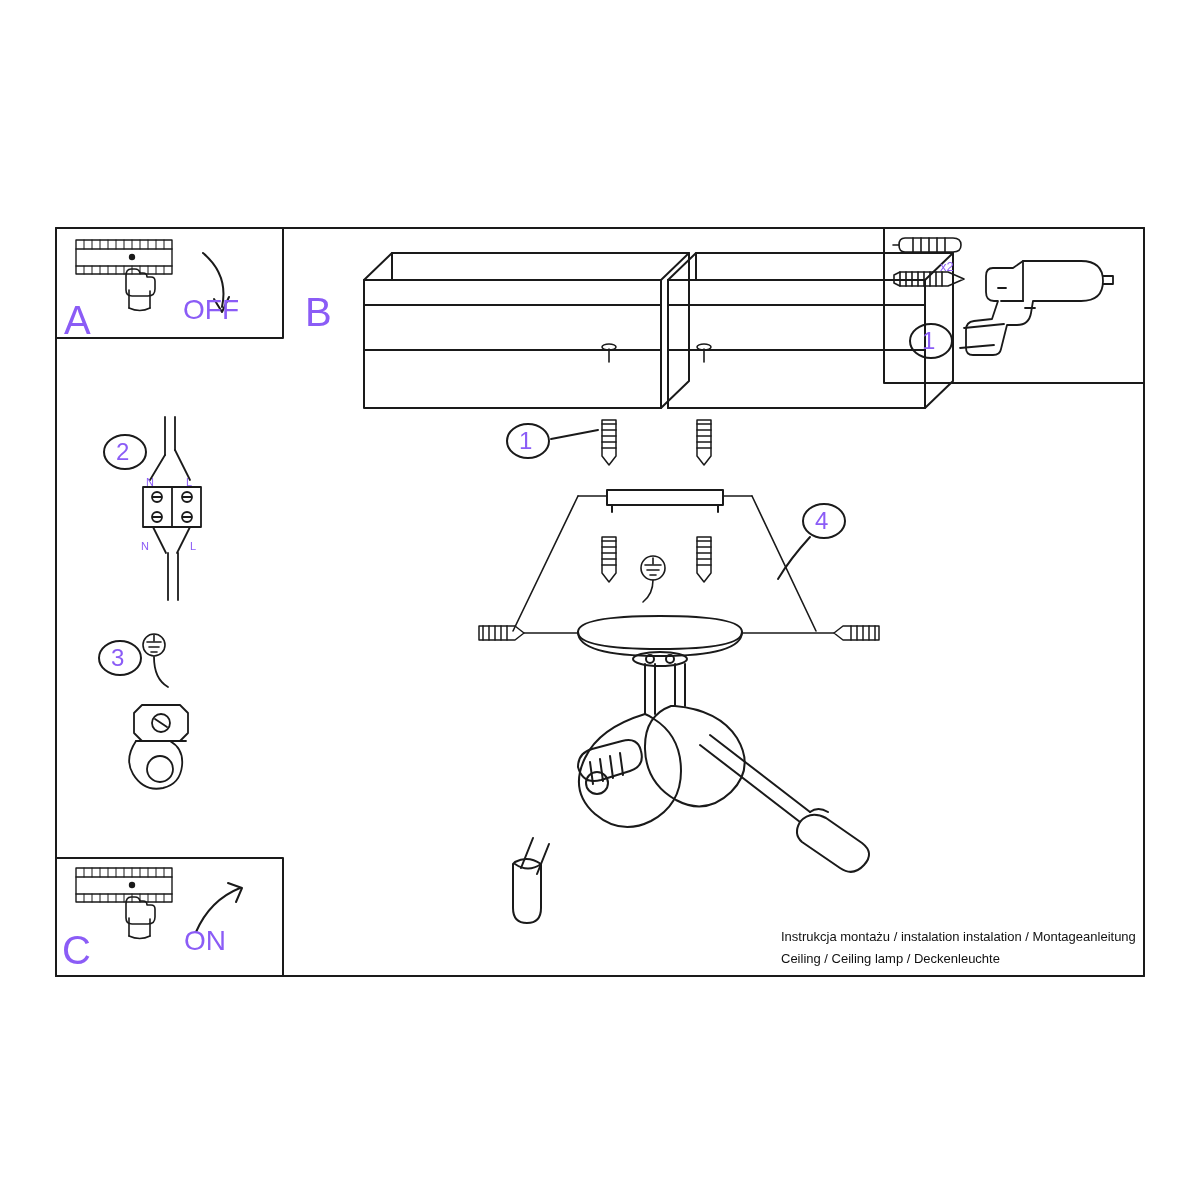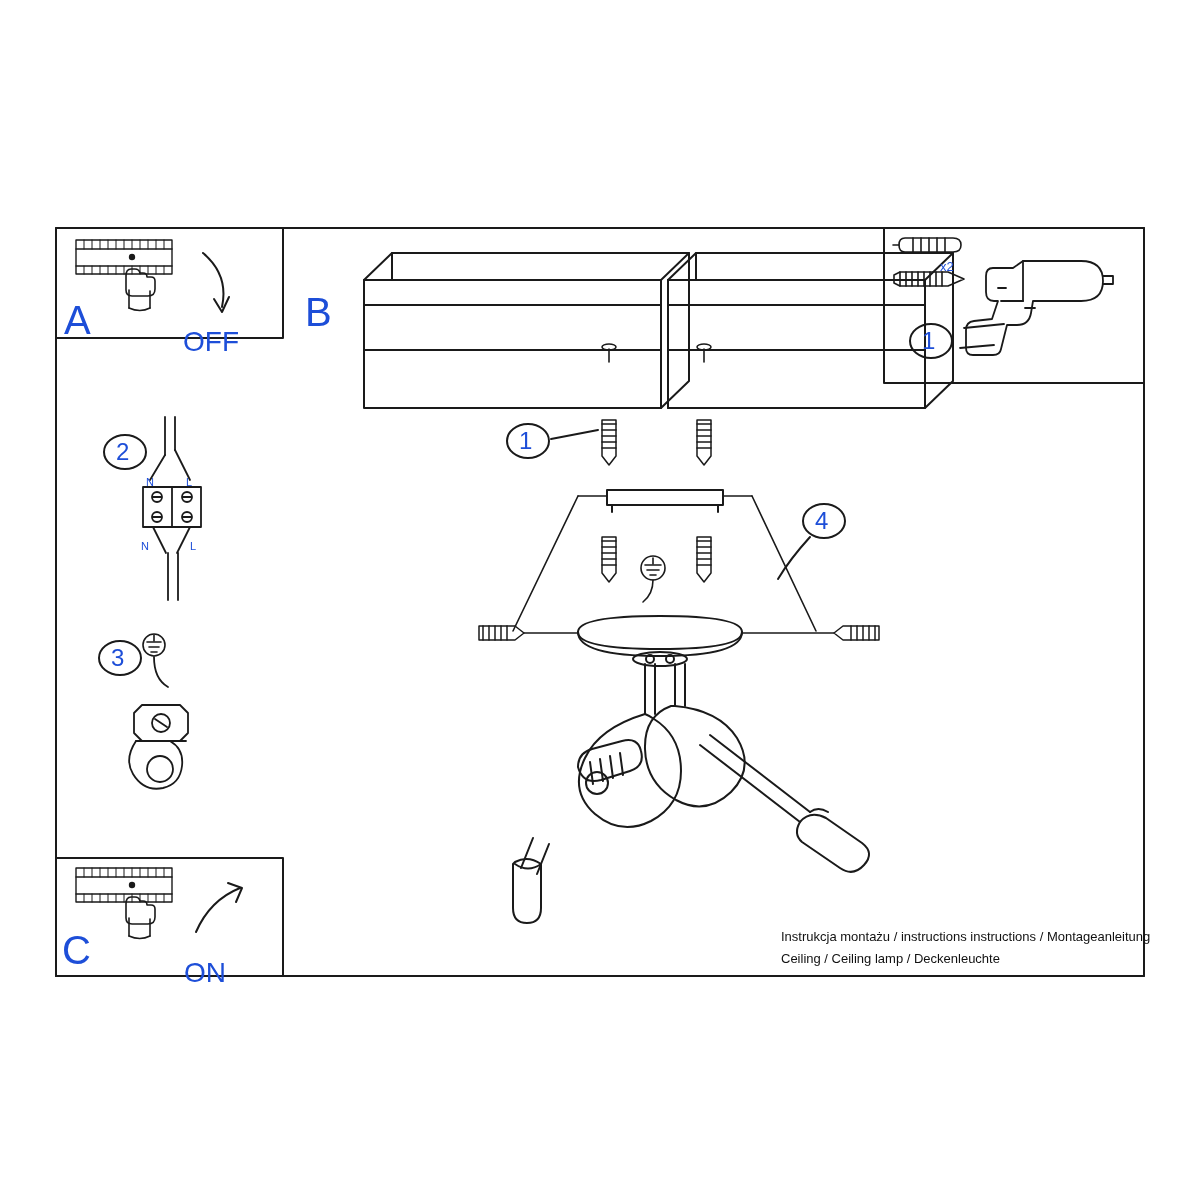--- a/index.html
+++ b/index.html
@@ -20,31 +20,30 @@
     height: 1200px;
   }
   #sheet svg {
     position: absolute;
     left: 0;
     top: 0;
   }
   .lbl {
     position: absolute;
     font-family: "Liberation Sans", sans-serif;
-    color: #1d4ed8;
+    color: #8b5cf6;
     white-space: nowrap;
     line-height: 1.1;
   }
   .big-letter {
     font-size: 40px;
   }
   .state-word {
     font-size: 28px;
     font-weight: 400;
-    margin-top: 32px;
   }
   .step-num {
     font-size: 24px;
   }
   .qty {
     font-size: 13px;
   }
   .terminal-letter {
     font-size: 11px;
   }
@@ -394,16 +393,16 @@
 
   <div class="lbl step-num" style="left:922px; top:328px;">1</div>
 
   <div class="lbl qty" style="left:940px; top:260px;">x2</div>
 
   <div class="lbl terminal-letter" style="left:146px; top:476px;">N</div>
   <div class="lbl terminal-letter" style="left:186px; top:476px;">L</div>
   <div class="lbl terminal-letter" style="left:141px; top:540px;">N</div>
   <div class="lbl terminal-letter" style="left:190px; top:540px;">L</div>
 
-  <div class="lbl footer-line" style="left:781px; top:930px;">Instrukcja montażu / instructions instructions / Montageanleitung</div>
+  <div class="lbl footer-line" style="left:781px; top:930px;">Instrukcja montażu / instalation instalation / Montageanleitung</div>
   <div class="lbl footer-line" style="left:781px; top:952px;">Ceiling / Ceiling lamp / Deckenleuchte</div>
 
 </div>
 
 </body></html>

